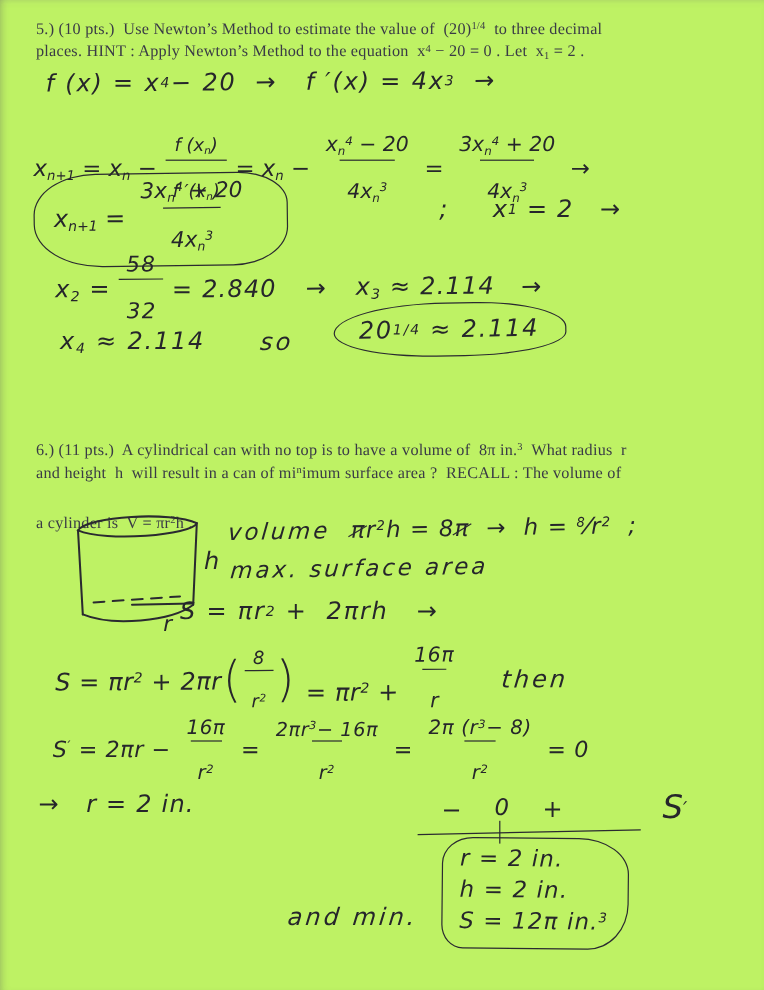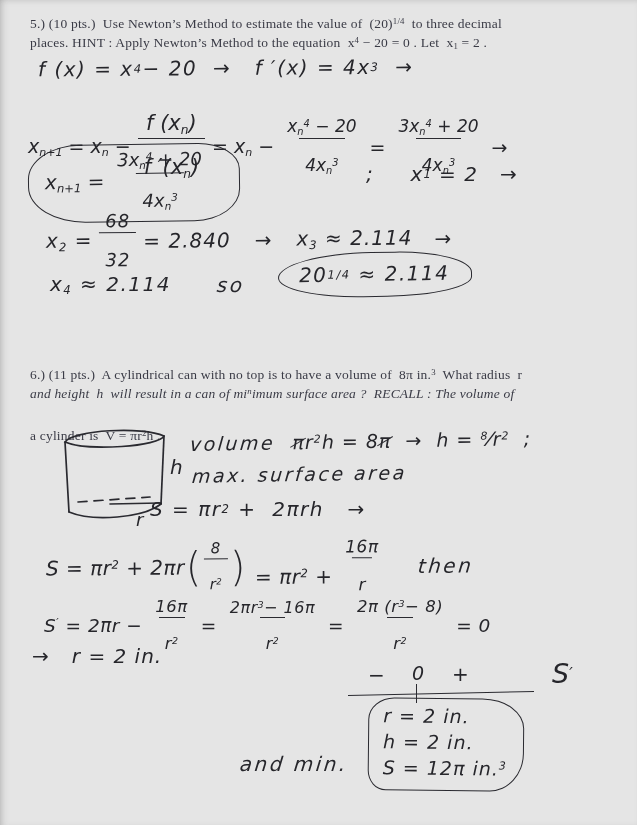--- a/index.html
+++ b/index.html
@@ -1,19 +1,19 @@
 <!DOCTYPE html>
 <html><head>
 <meta charset="utf-8">
 <style>
   html,body{margin:0;padding:0;}
   .page{
     position:relative;
     width:637px;height:825px;
-    background:#e5e5e5;
+    background:#bef264;
     overflow:hidden;
     box-shadow:inset 6px 0 8px -6px rgba(90,90,90,.45), inset 0 4px 6px -4px rgba(120,120,120,.25);
   }
   .print{
     position:absolute;
     font-family:"Liberation Serif",serif;
     font-size:13.5px;
     color:#3a3b46;
     letter-spacing:.2px;
     white-space:pre;
@@ -74,21 +74,21 @@
 
 <div class="page">
 
   <div class="print" style="left:30px;top:16px;">5.) (10 pts.)  Use Newton’s Method to estimate the value of  (20)<sup>1/4</sup>  to three decimal</div>
   <div class="print" style="left:30px;top:35px;">places. HINT : Apply Newton’s Method to the equation  x<sup>4</sup> − 20 = 0 . Let  x<sub>1</sub> = 2 .</div>
 
   <div class="row hw" style="left:38px;top:56px;font-size:20px;letter-spacing:1.5px;transform:rotate(-.4deg);">f (x) = x<sup>4</sup>− 20  →   f ′(x) = 4x<sup>3</sup>  →</div>
 
   <div class="row hw" style="left:28px;top:112px;font-size:19px;">
     <span>x<sub>n+1</sub> = x<sub>n</sub> −</span>
-    <span class="frac" style="font-size:21px;">
+    <span class="frac" style="font-size:15px;">
       <span class="num">f (x<sub>n</sub>)</span>
       <span class="den">f ′(x<sub>n</sub>)</span>
     </span>
     <span>= x<sub>n</sub> −</span>
     <span class="frac" style="font-size:17px;">
       <span class="num">x<sub>n</sub><sup>4</sup> − 20</span>
       <span class="den">4x<sub>n</sub><sup>3</sup></span>
     </span>
     <span>=</span>
     <span class="frac" style="font-size:17px;">
@@ -105,39 +105,39 @@
         <span class="num">3x<sub>n</sub><sup>4</sup> + 20</span>
         <span class="den">4x<sub>n</sub><sup>3</sup></span>
       </span>
     </div>
   </div>
   <div class="row hw" style="left:366px;top:162px;font-size:20px;letter-spacing:1px;">;     x<sub>1</sub> = 2   →</div>
 
   <div class="row hw" style="left:46px;top:210px;font-size:20px;letter-spacing:1px;transform:rotate(-.5deg);">
     <span>x<sub>2</sub> =</span>
     <span class="frac" style="font-size:18px;">
-      <span class="num">68</span>
+      <span class="num">58</span>
       <span class="den">32</span>
     </span>
     <span>= 2.840</span>
     <span style="margin:0 24px;">→</span>
     <span>x<sub>3</sub> ≈ 2.114</span>
     <span style="margin-left:22px;">→</span>
   </div>
 
   <div class="row hw" style="left:50px;top:272px;font-size:20px;letter-spacing:1.5px;">
     <span>x<sub>4</sub> ≈ 2.114</span>
     <span class="cursive" style="margin-left:46px;">so</span>
   </div>
   <div class="blob blob-ans5">
     <div class="row hw" style="position:static;font-size:20px;letter-spacing:1.5px;">20<sup>1/4</sup> ≈ 2.114</div>
   </div>
 
   <div class="print" style="left:30px;top:367px;">6.) (11 pts.)  A cylindrical can with no top is to have a volume of  8π in.<sup>3</sup>  What radius  r</div>
-  <div class="print" style="left:30px;top:386px;font-style:italic;">and height  h  will result in a can of mi<sup>n</sup>imum surface area ?  RECALL : The volume of</div>
+  <div class="print" style="left:30px;top:386px;">and height  h  will result in a can of mi<sup>n</sup>imum surface area ?  RECALL : The volume of</div>
   <div class="print" style="left:30px;top:428px;">a cylinder is  V = πr<sup>2</sup>h .</div>
 
   <svg style="position:absolute;left:48px;top:422px;" width="140" height="108" viewBox="0 0 140 108">
     <g fill="none" stroke="#2a2a30" stroke-width="1.7" stroke-linecap="round">
       <path d="M17,20 C25,8 95,4 116,14 C112,24 40,30 17,20 Z"></path>
       <path d="M17,20 L21,90"></path>
       <path d="M116,14 L113,82"></path>
       <path d="M21,90 C45,100 95,96 113,82"></path>
       <path d="M30,80 L102,75" stroke-dasharray="9 7"></path>
       <path d="M62,82 L112,81"></path>
@@ -186,21 +186,21 @@
       <span class="den">r<sup>2</sup></span>
     </span>
     <span>=</span>
     <span class="frac" style="font-size:16.5px;">
       <span class="num">2π (r<sup>3</sup>− 8)</span>
       <span class="den">r<sup>2</sup></span>
     </span>
     <span>= 0</span>
   </div>
 
-  <div class="row hw" style="left:32px;top:644px;font-size:20px;letter-spacing:1px;text-align:right;">→   r = 2 in.</div>
+  <div class="row hw" style="left:32px;top:658px;font-size:20px;letter-spacing:1px;text-align:right;">→   r = 2 in.</div>
 
   <div>
     <span class="row hw" style="left:368px;top:663px;font-size:20px;">−</span>
     <span class="row hw" style="left:412px;top:662px;font-size:19px;">0</span>
     <span class="row hw" style="left:452px;top:662px;font-size:20px;">+</span>
     <div class="chartline"></div>
     <div class="charttick"></div>
     <span class="row hw" style="left:552px;top:658px;font-size:27px;">S<sup>′</sup></span>
   </div>
 

